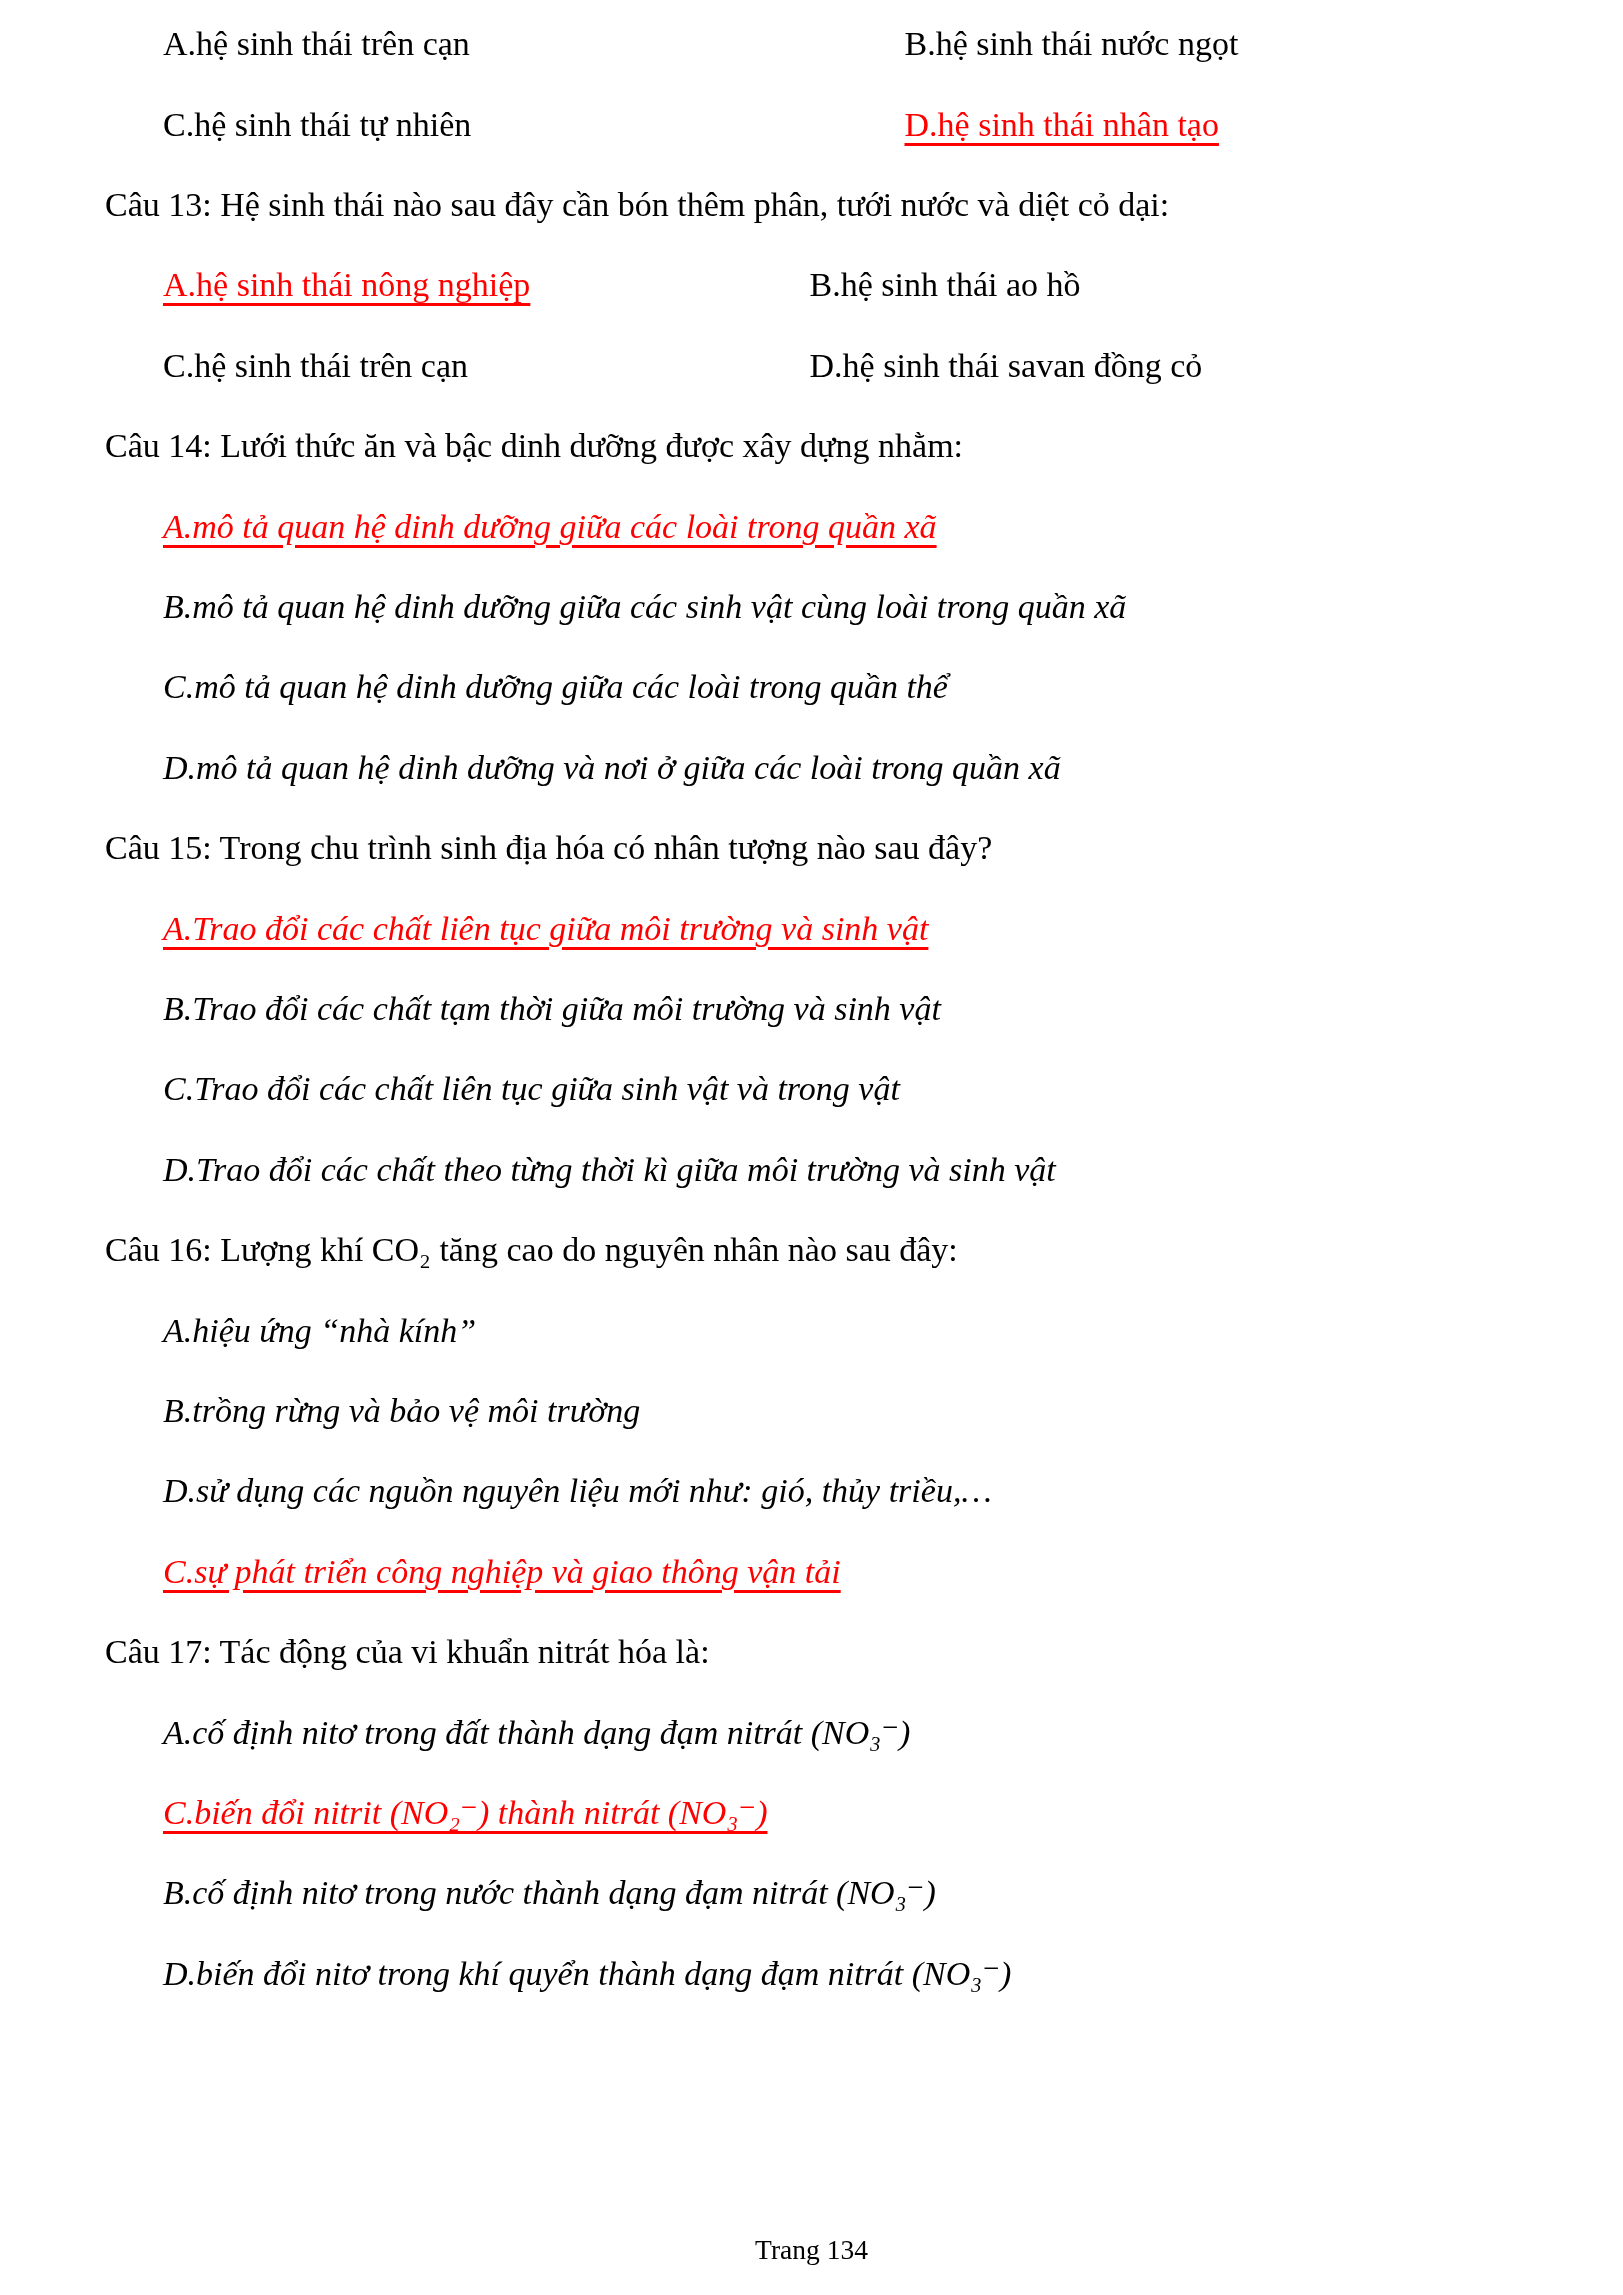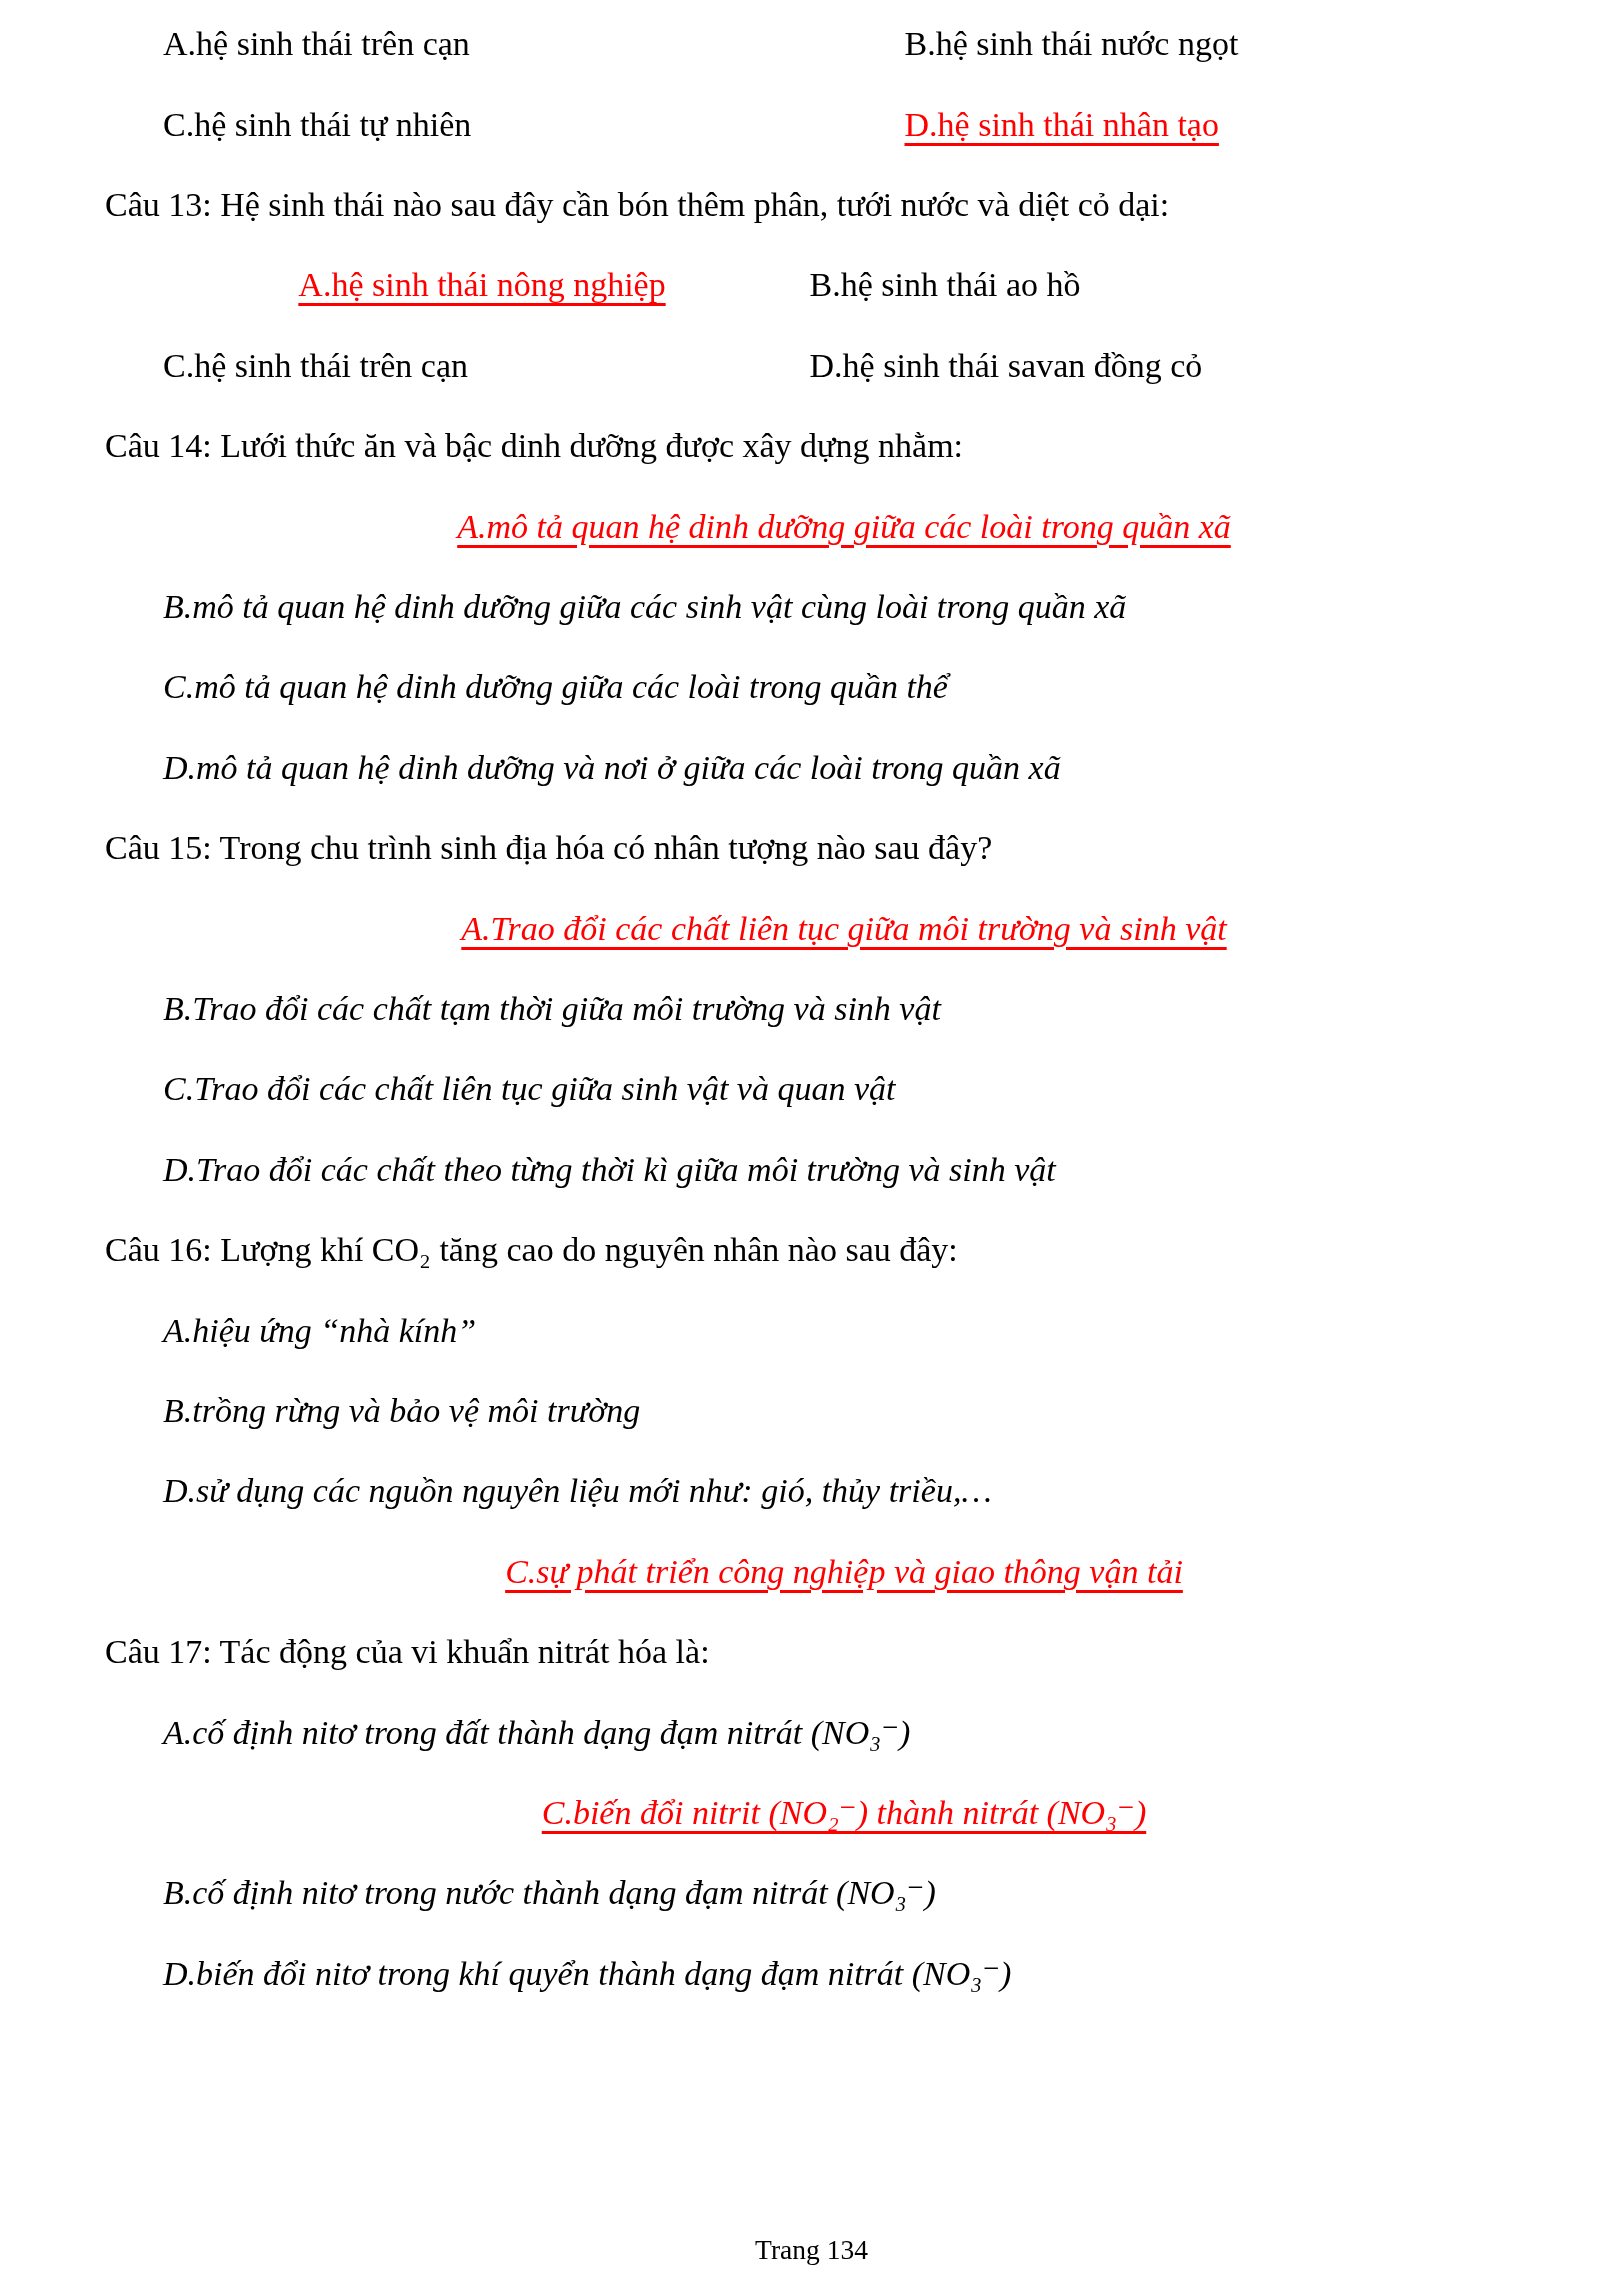--- a/index.html
+++ b/index.html
@@ -22,21 +22,20 @@
   .stem { margin: 0 0 29.4px 0; }
   .optrow { margin: 0 0 29.4px 0; padding-left: 58px; white-space: nowrap; }
   .opt-line { margin: 0 0 29.4px 0; padding-left: 58px; font-style: italic; }
   .colA { display: inline-block; width: 733px; }
   .colA.narrow { width: 638px; }
   .correct {
     color: var(--hl);
     text-decoration: underline;
     text-decoration-color: var(--hl);
     text-underline-offset: 6.5px;
-    text-align: center;
   }
   .footer {
     position: absolute;
     left: 0; right: 0; bottom: 30px;
     text-align: center;
     font-size: 27.5px;
     line-height: 31px;
   }
 </style>
 </head>
@@ -65,21 +64,21 @@
 
   <p class="stem">Câu 14: Lưới thức ăn và bậc dinh dưỡng được xây dựng nhằm:</p>
   <p class="opt-line correct">A.mô tả quan hệ dinh dưỡng giữa các loài trong quần xã</p>
   <p class="opt-line">B.mô tả quan hệ dinh dưỡng giữa các sinh vật cùng loài trong quần xã</p>
   <p class="opt-line">C.mô tả quan hệ dinh dưỡng giữa các loài trong quần thể</p>
   <p class="opt-line">D.mô tả quan hệ dinh dưỡng và nơi ở giữa các loài trong quần xã</p>
 
   <p class="stem">Câu 15: Trong chu trình sinh địa hóa có nhân tượng nào sau đây?</p>
   <p class="opt-line correct">A.Trao đổi các chất liên tục giữa môi trường và sinh vật</p>
   <p class="opt-line">B.Trao đổi các chất tạm thời giữa môi trường và sinh vật</p>
-  <p class="opt-line">C.Trao đổi các chất liên tục giữa sinh vật và quan vật</p>
+  <p class="opt-line">C.Trao đổi các chất liên tục giữa sinh vật và trong vật</p>
   <p class="opt-line">D.Trao đổi các chất theo từng thời kì giữa môi trường và sinh vật</p>
 
   <p class="stem">Câu 16: Lượng khí CO₂ tăng cao do nguyên nhân nào sau đây:</p>
   <p class="opt-line">A.hiệu ứng “nhà kính”</p>
   <p class="opt-line">B.trồng rừng và bảo vệ môi trường</p>
   <p class="opt-line">D.sử dụng các nguồn nguyên liệu mới như: gió, thủy triều,…</p>
   <p class="opt-line correct">C.sự phát triển công nghiệp và giao thông vận tải</p>
 
   <p class="stem">Câu 17: Tác động của vi khuẩn nitrát hóa là:</p>
   <p class="opt-line">A.cố định nitơ trong đất thành dạng đạm nitrát (NO₃⁻)</p>

